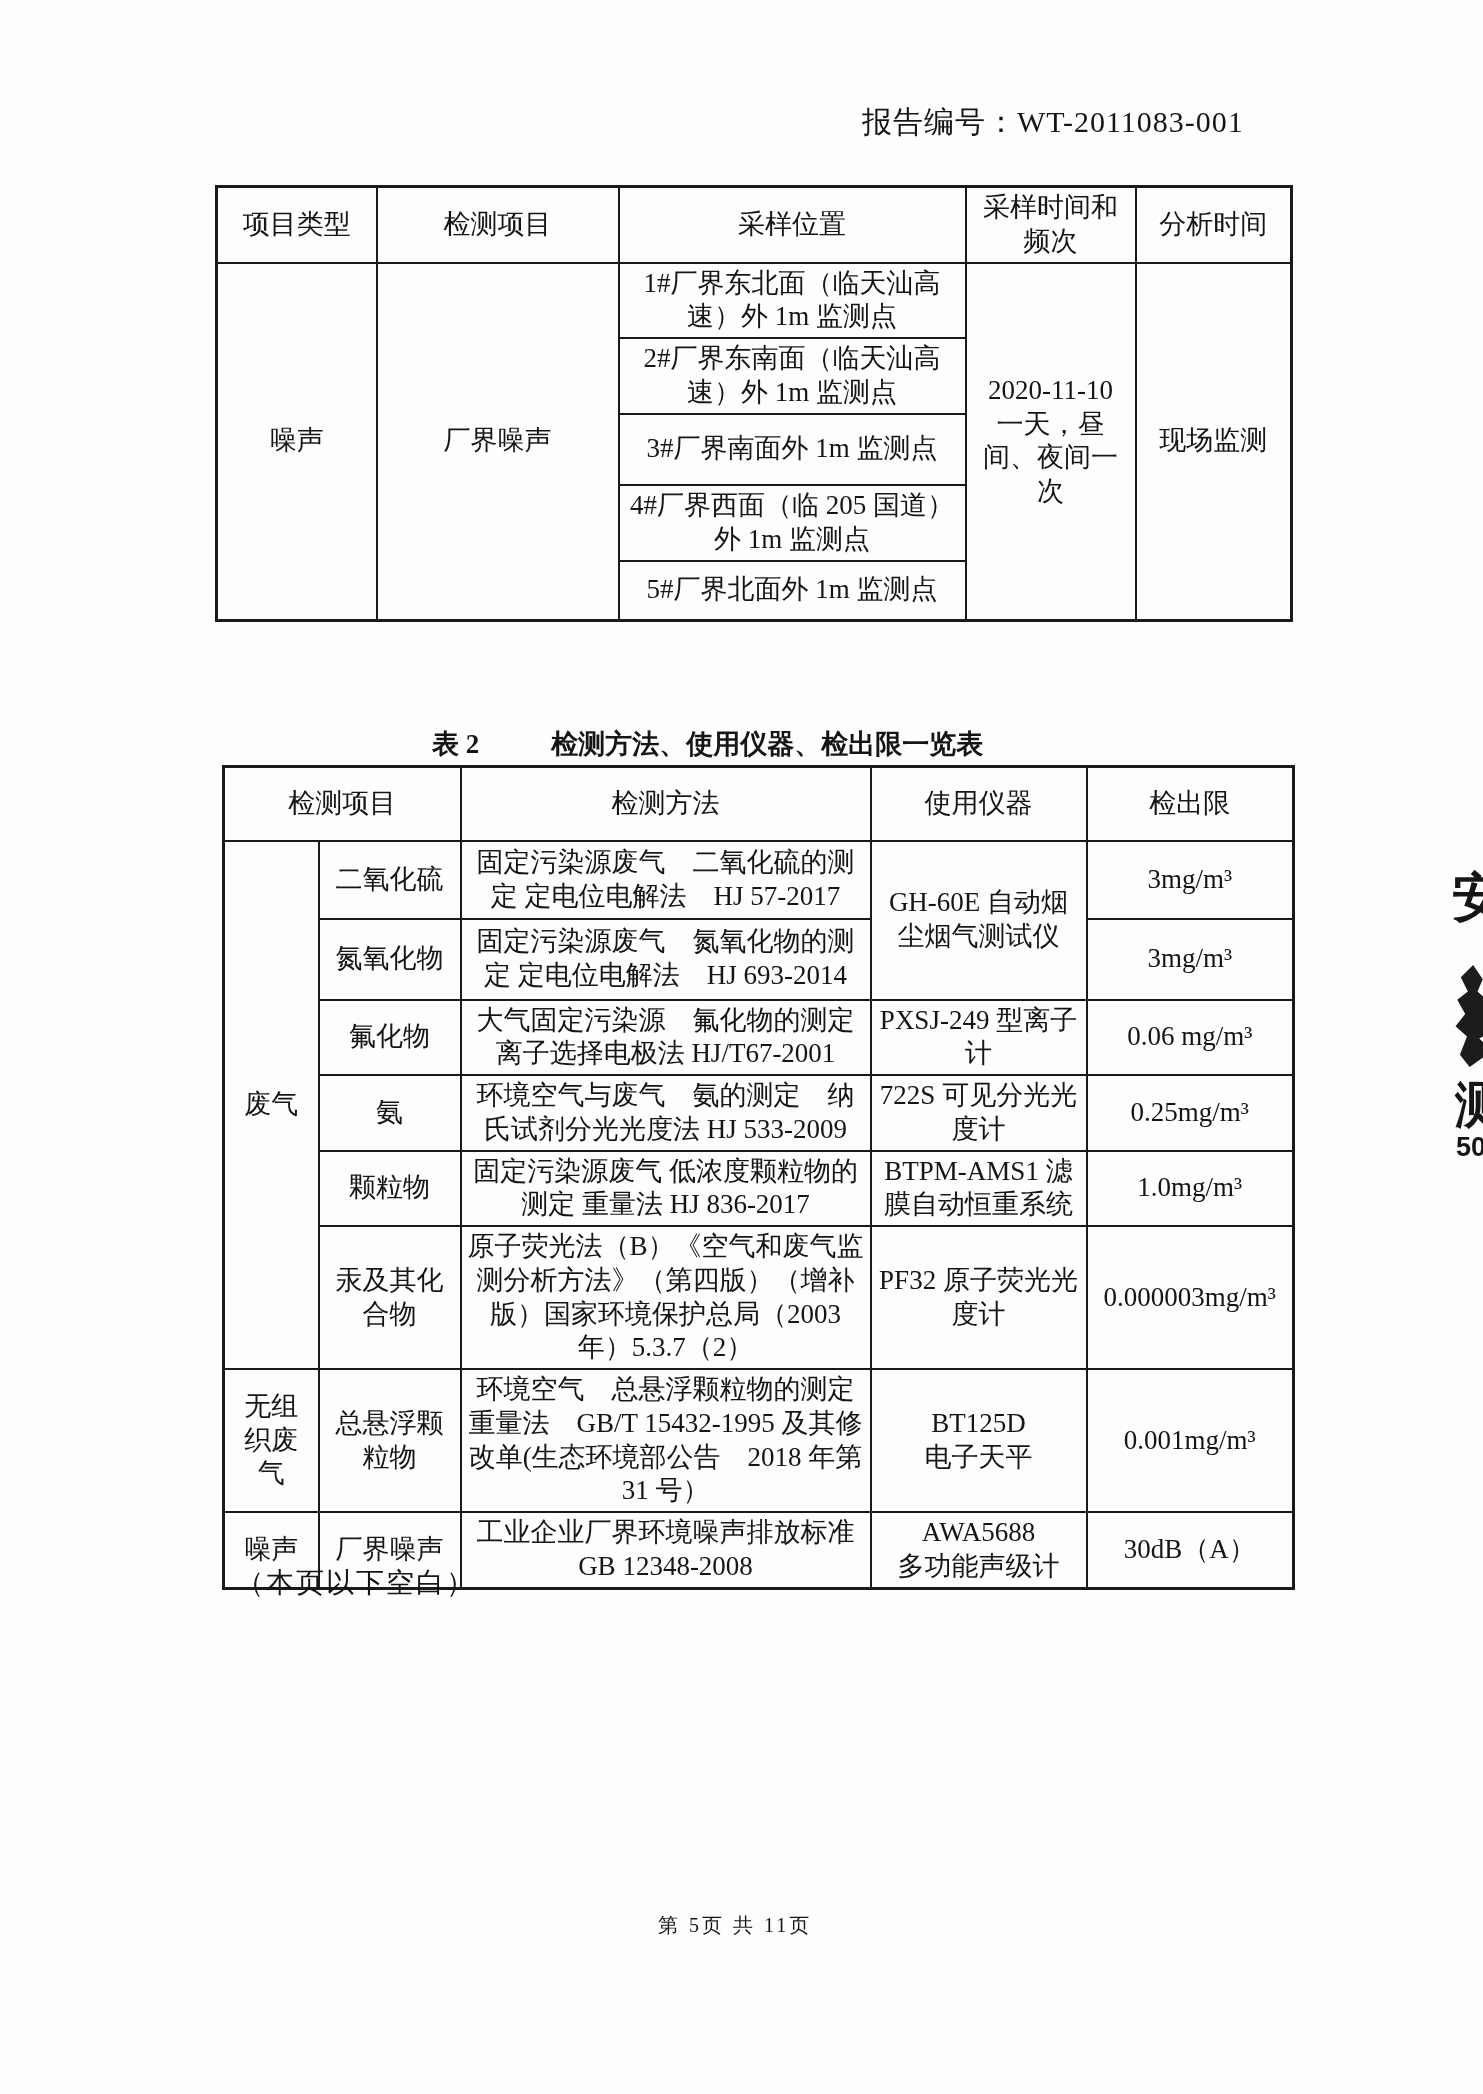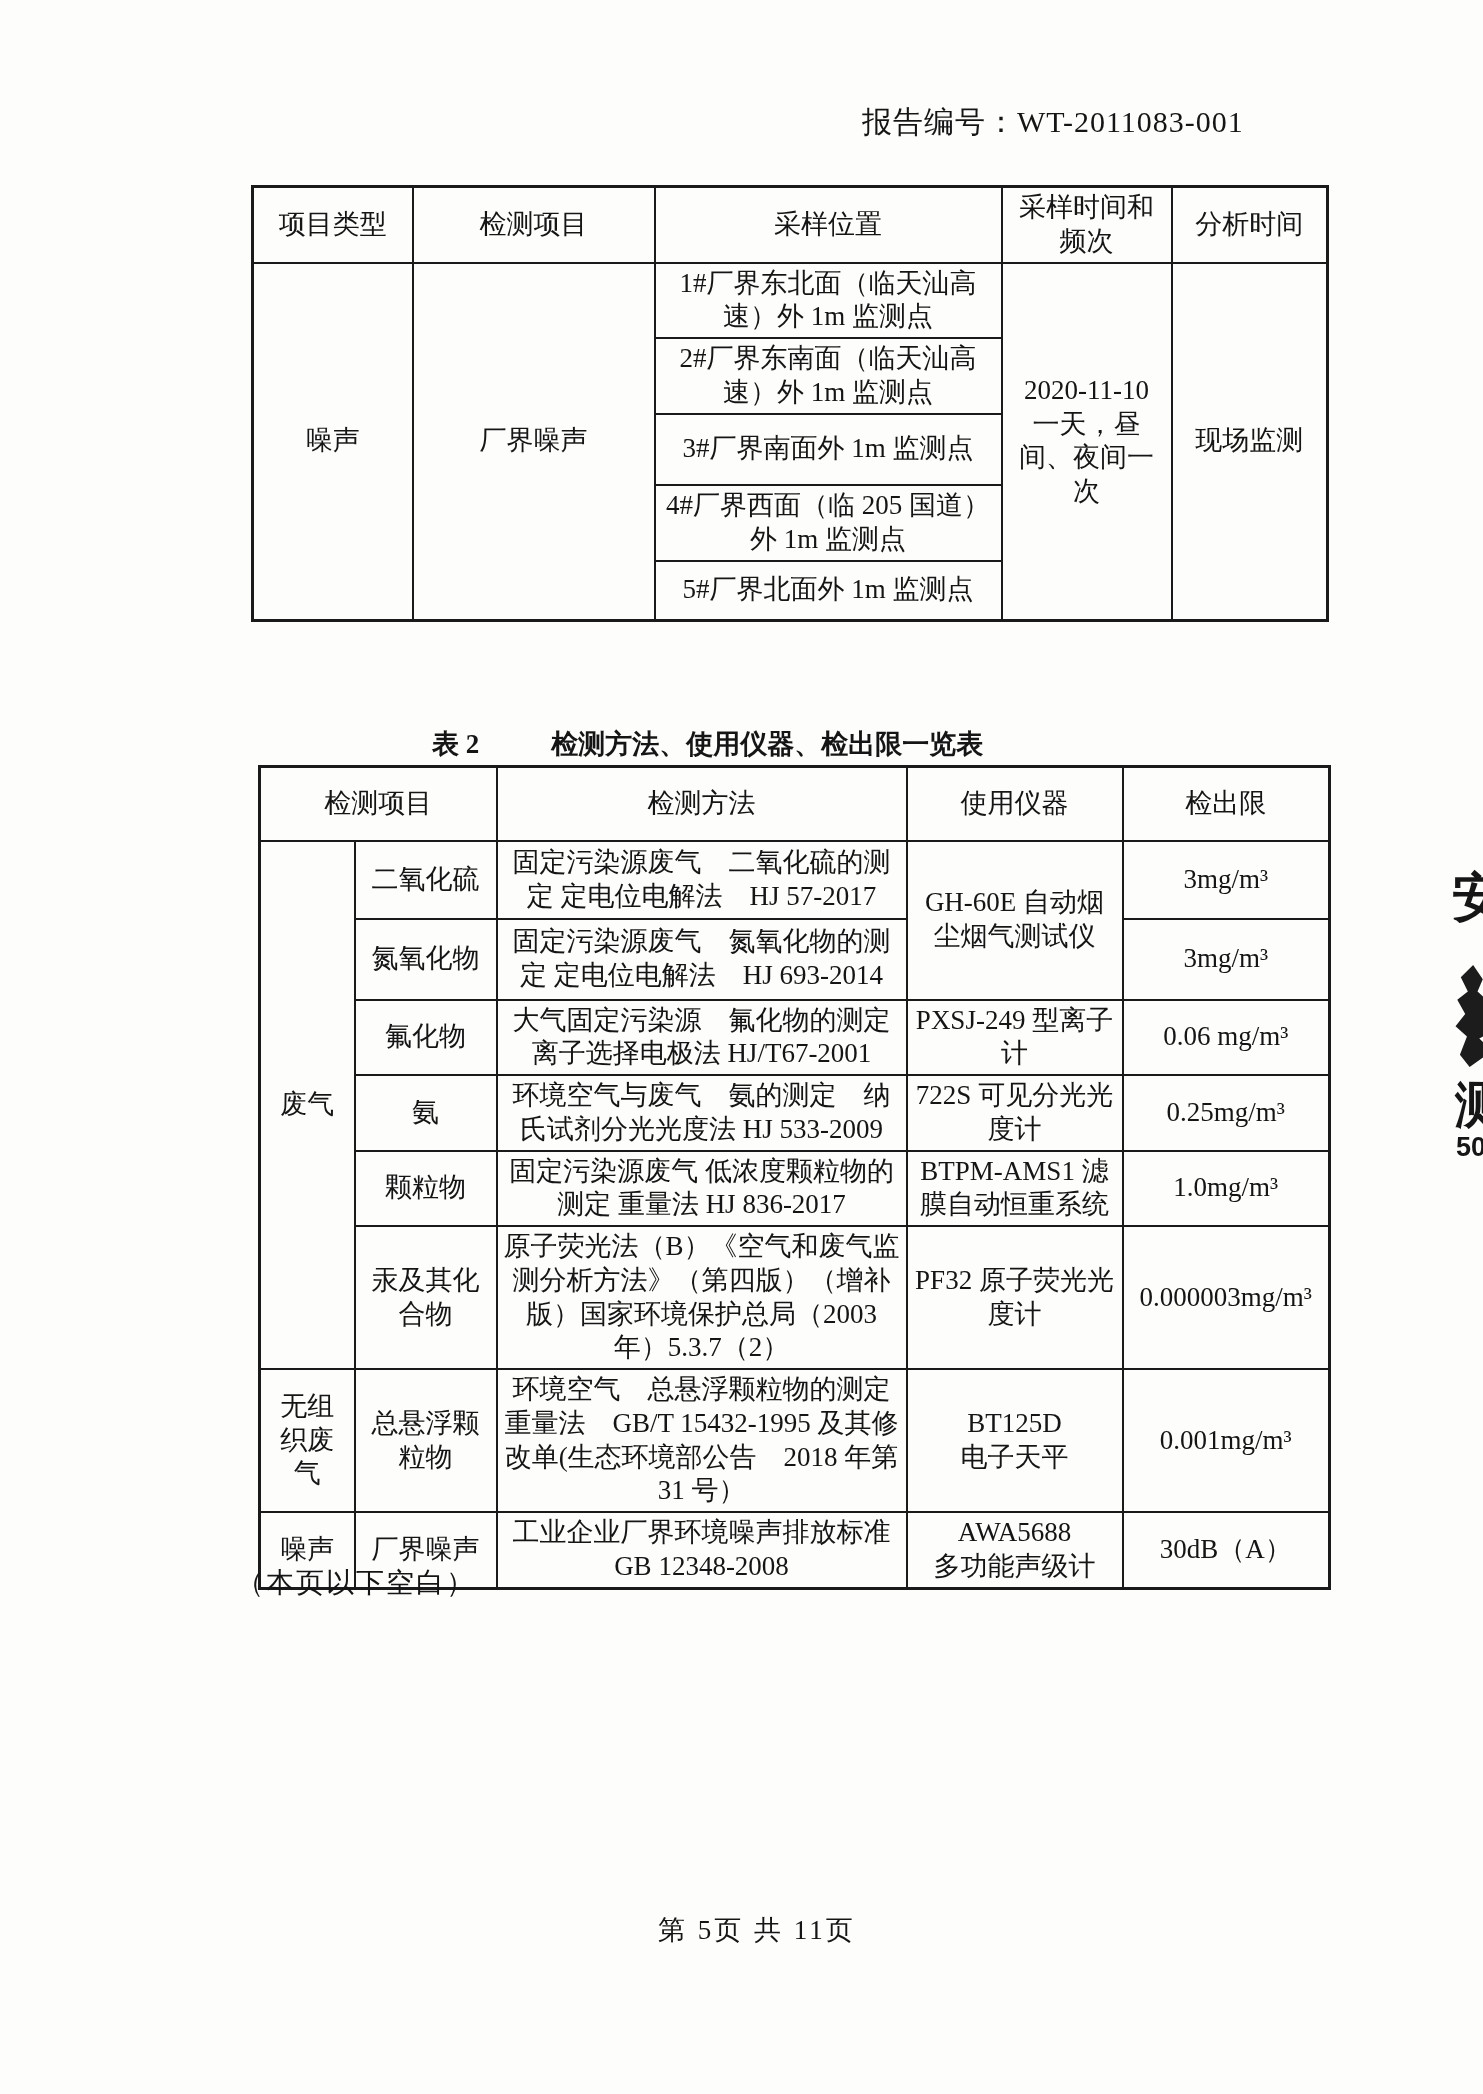--- a/index.html
+++ b/index.html
@@ -9,21 +9,21 @@
     color:#151515;
   }
   .page{
     position:relative;width:1483px;height:2094px;overflow:hidden;
     background:#fdfdfc;
   }
   .report-no{
     position:absolute;left:862px;top:102px;
     font-size:30px;letter-spacing:1px;white-space:nowrap;
   }
-  table{border-collapse:collapse;table-layout:fixed;position:absolute;background:transparent;margin-left:36px;}
+  table{border-collapse:collapse;table-layout:fixed;position:absolute;background:transparent;}
   .t1{left:215px;top:185px;width:1075px;}
   .t2{left:222px;top:765px;width:1070px;}
   .t1,.t2{border:3px solid #1a1a1a;}
   td,th{
     border:2px solid #1a1a1a;
     text-align:center;vertical-align:middle;
     font-size:27px;font-weight:normal;line-height:1.25;
     padding:3px 6px;overflow:hidden;
   }
   .preline{white-space:pre-line;}
@@ -34,21 +34,21 @@
   .caption{
     position:absolute;left:432px;top:726px;
     font-size:27px;font-weight:bold;display:flex;gap:72px;white-space:nowrap;
   }
   .blank-note{
     position:absolute;left:236px;top:1564px;
     font-size:28px;letter-spacing:2px;white-space:nowrap;
   }
   .footer{
     position:absolute;left:658px;top:1912px;
-    font-size:27px;letter-spacing:3px;white-space:nowrap;
+    font-size:20px;letter-spacing:3px;white-space:nowrap;
   }
   
   .edge{position:absolute;color:#161616;font-weight:bold;white-space:nowrap;}
   .edge-char1{left:1452px;top:863px;font-size:52px;}
   .edge-char2{left:1455px;top:1072px;font-size:50px;}
   .edge-num{left:1456px;top:1132px;font-size:27px;font-family:"Liberation Sans",sans-serif;}
   .edge-blob{
     position:absolute;left:1452px;top:965px;width:44px;height:102px;
     background:#1c1c1c;
     clip-path:polygon(48% 0,70% 14%,58% 26%,88% 38%,70% 52%,100% 64%,62% 72%,92% 84%,40% 100%,18% 88%,34% 70%,8% 60%,30% 48%,12% 34%,36% 26%,20% 12%);

